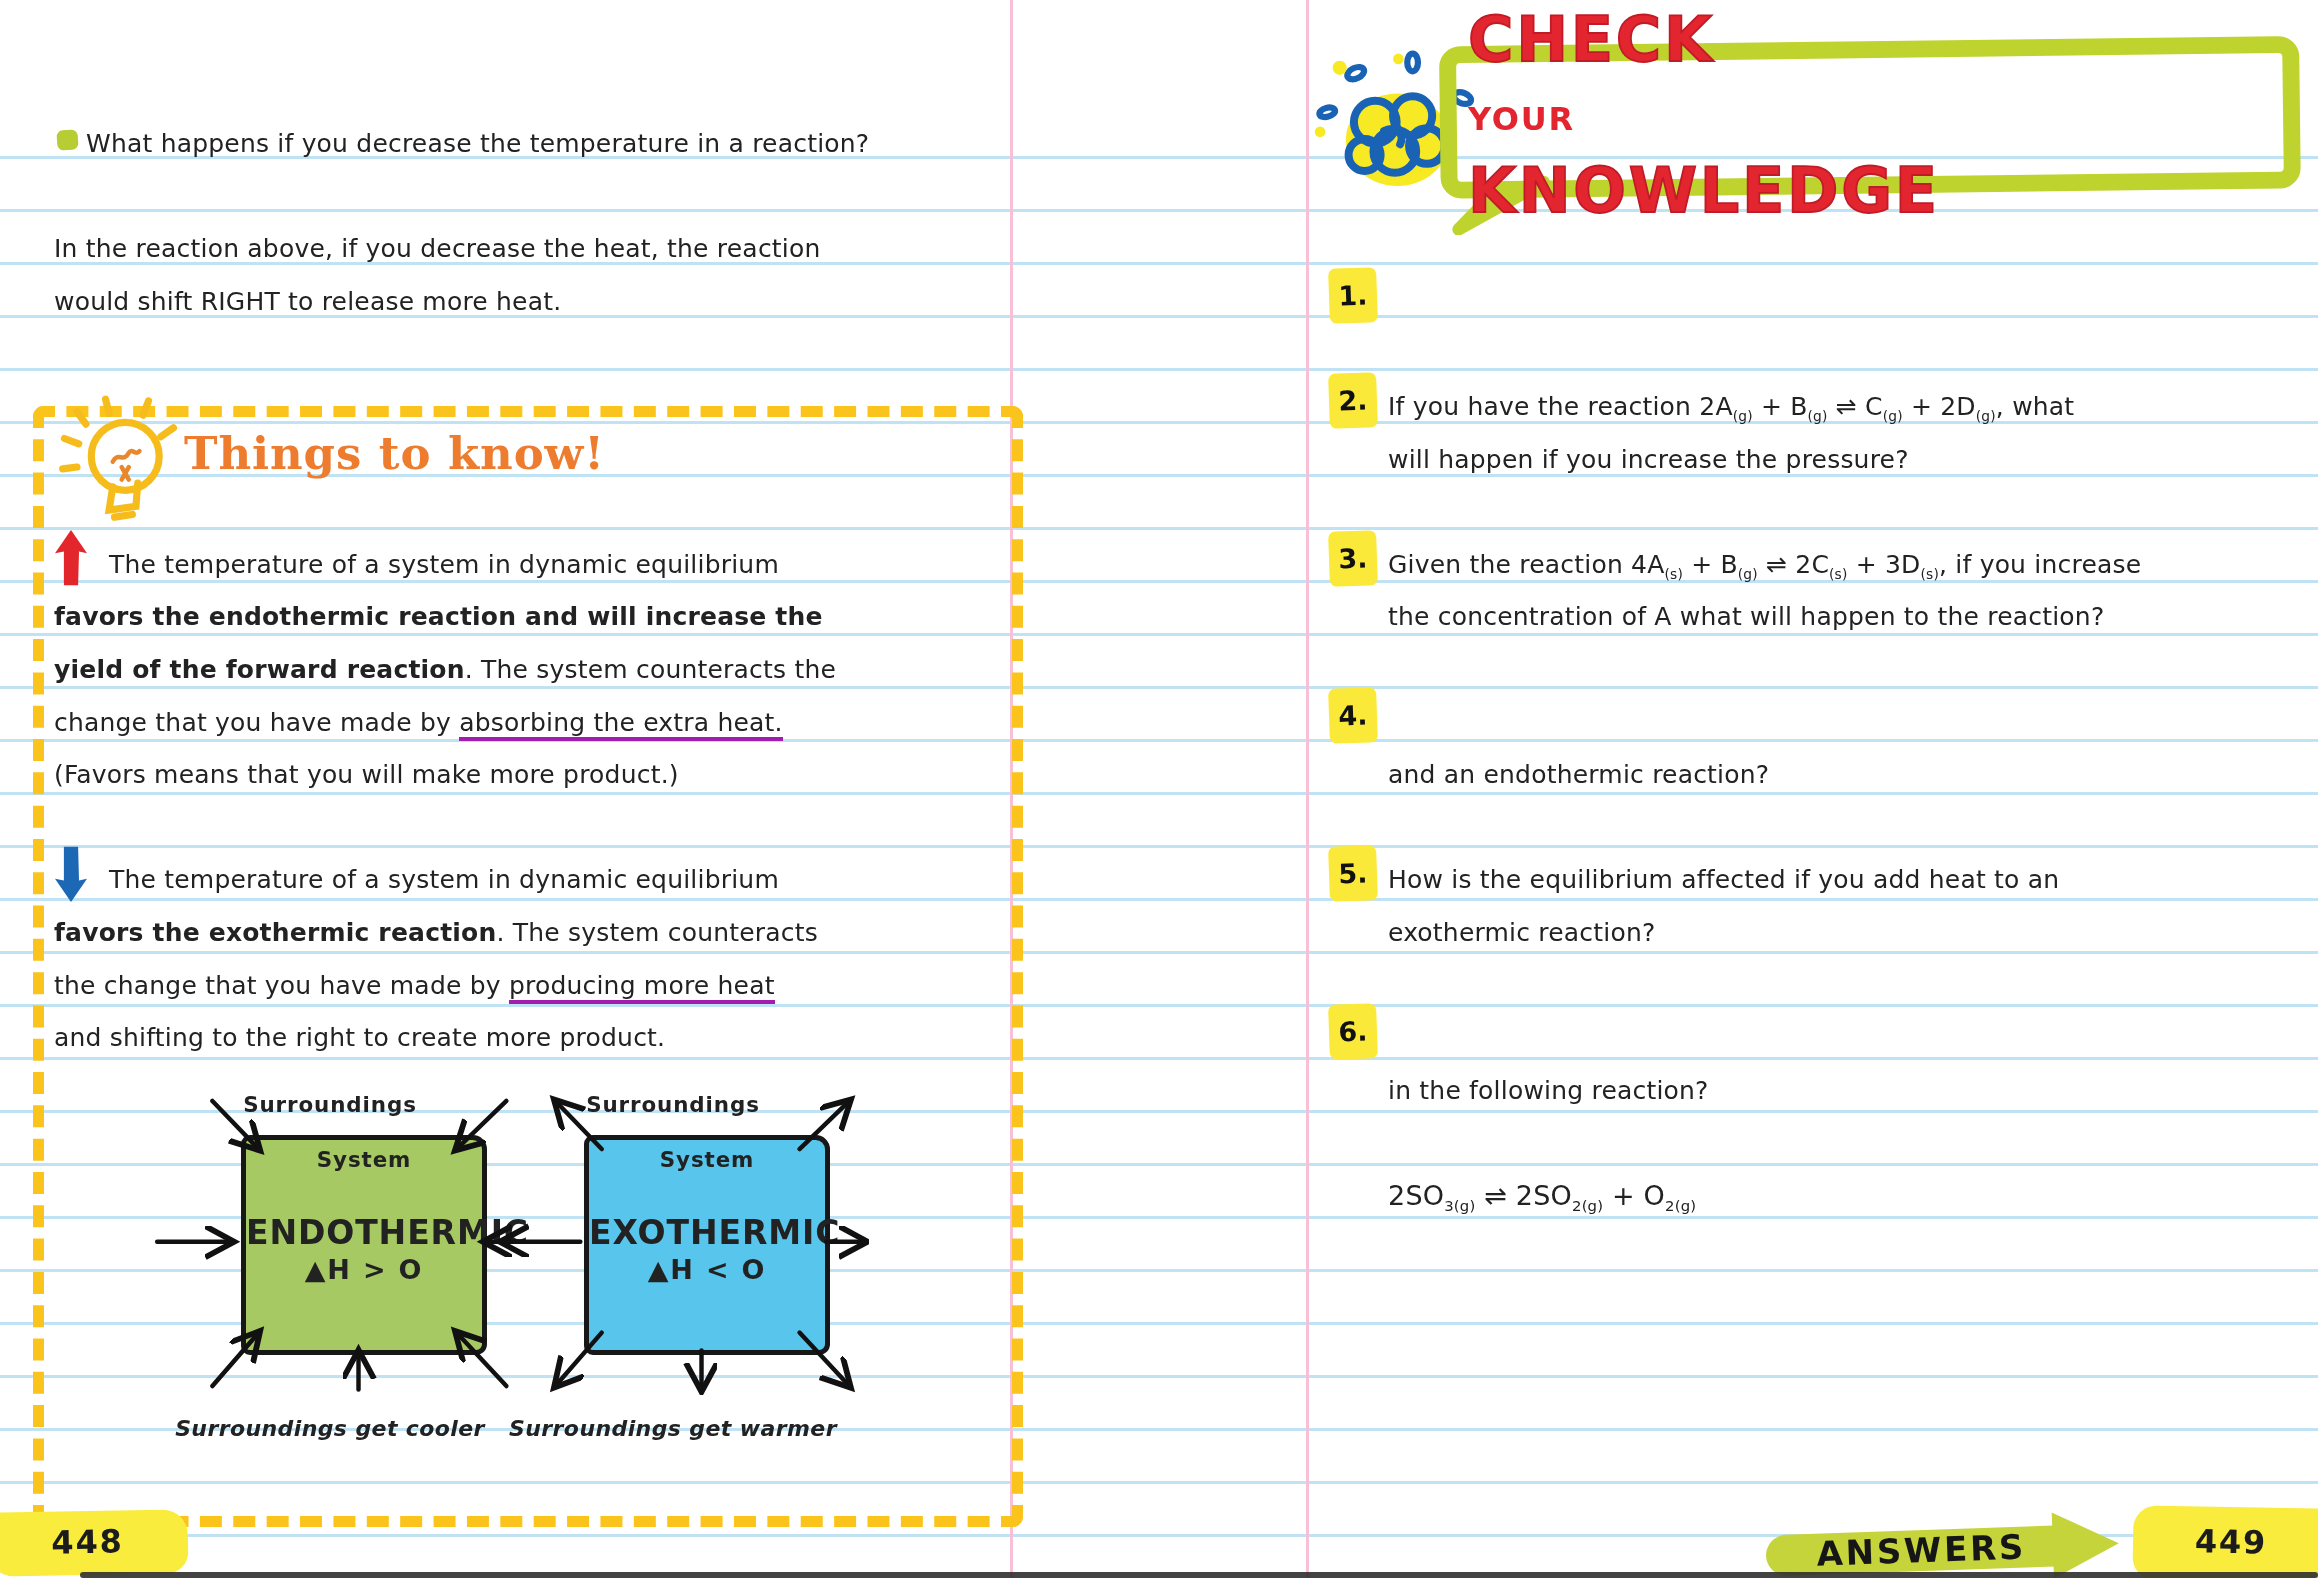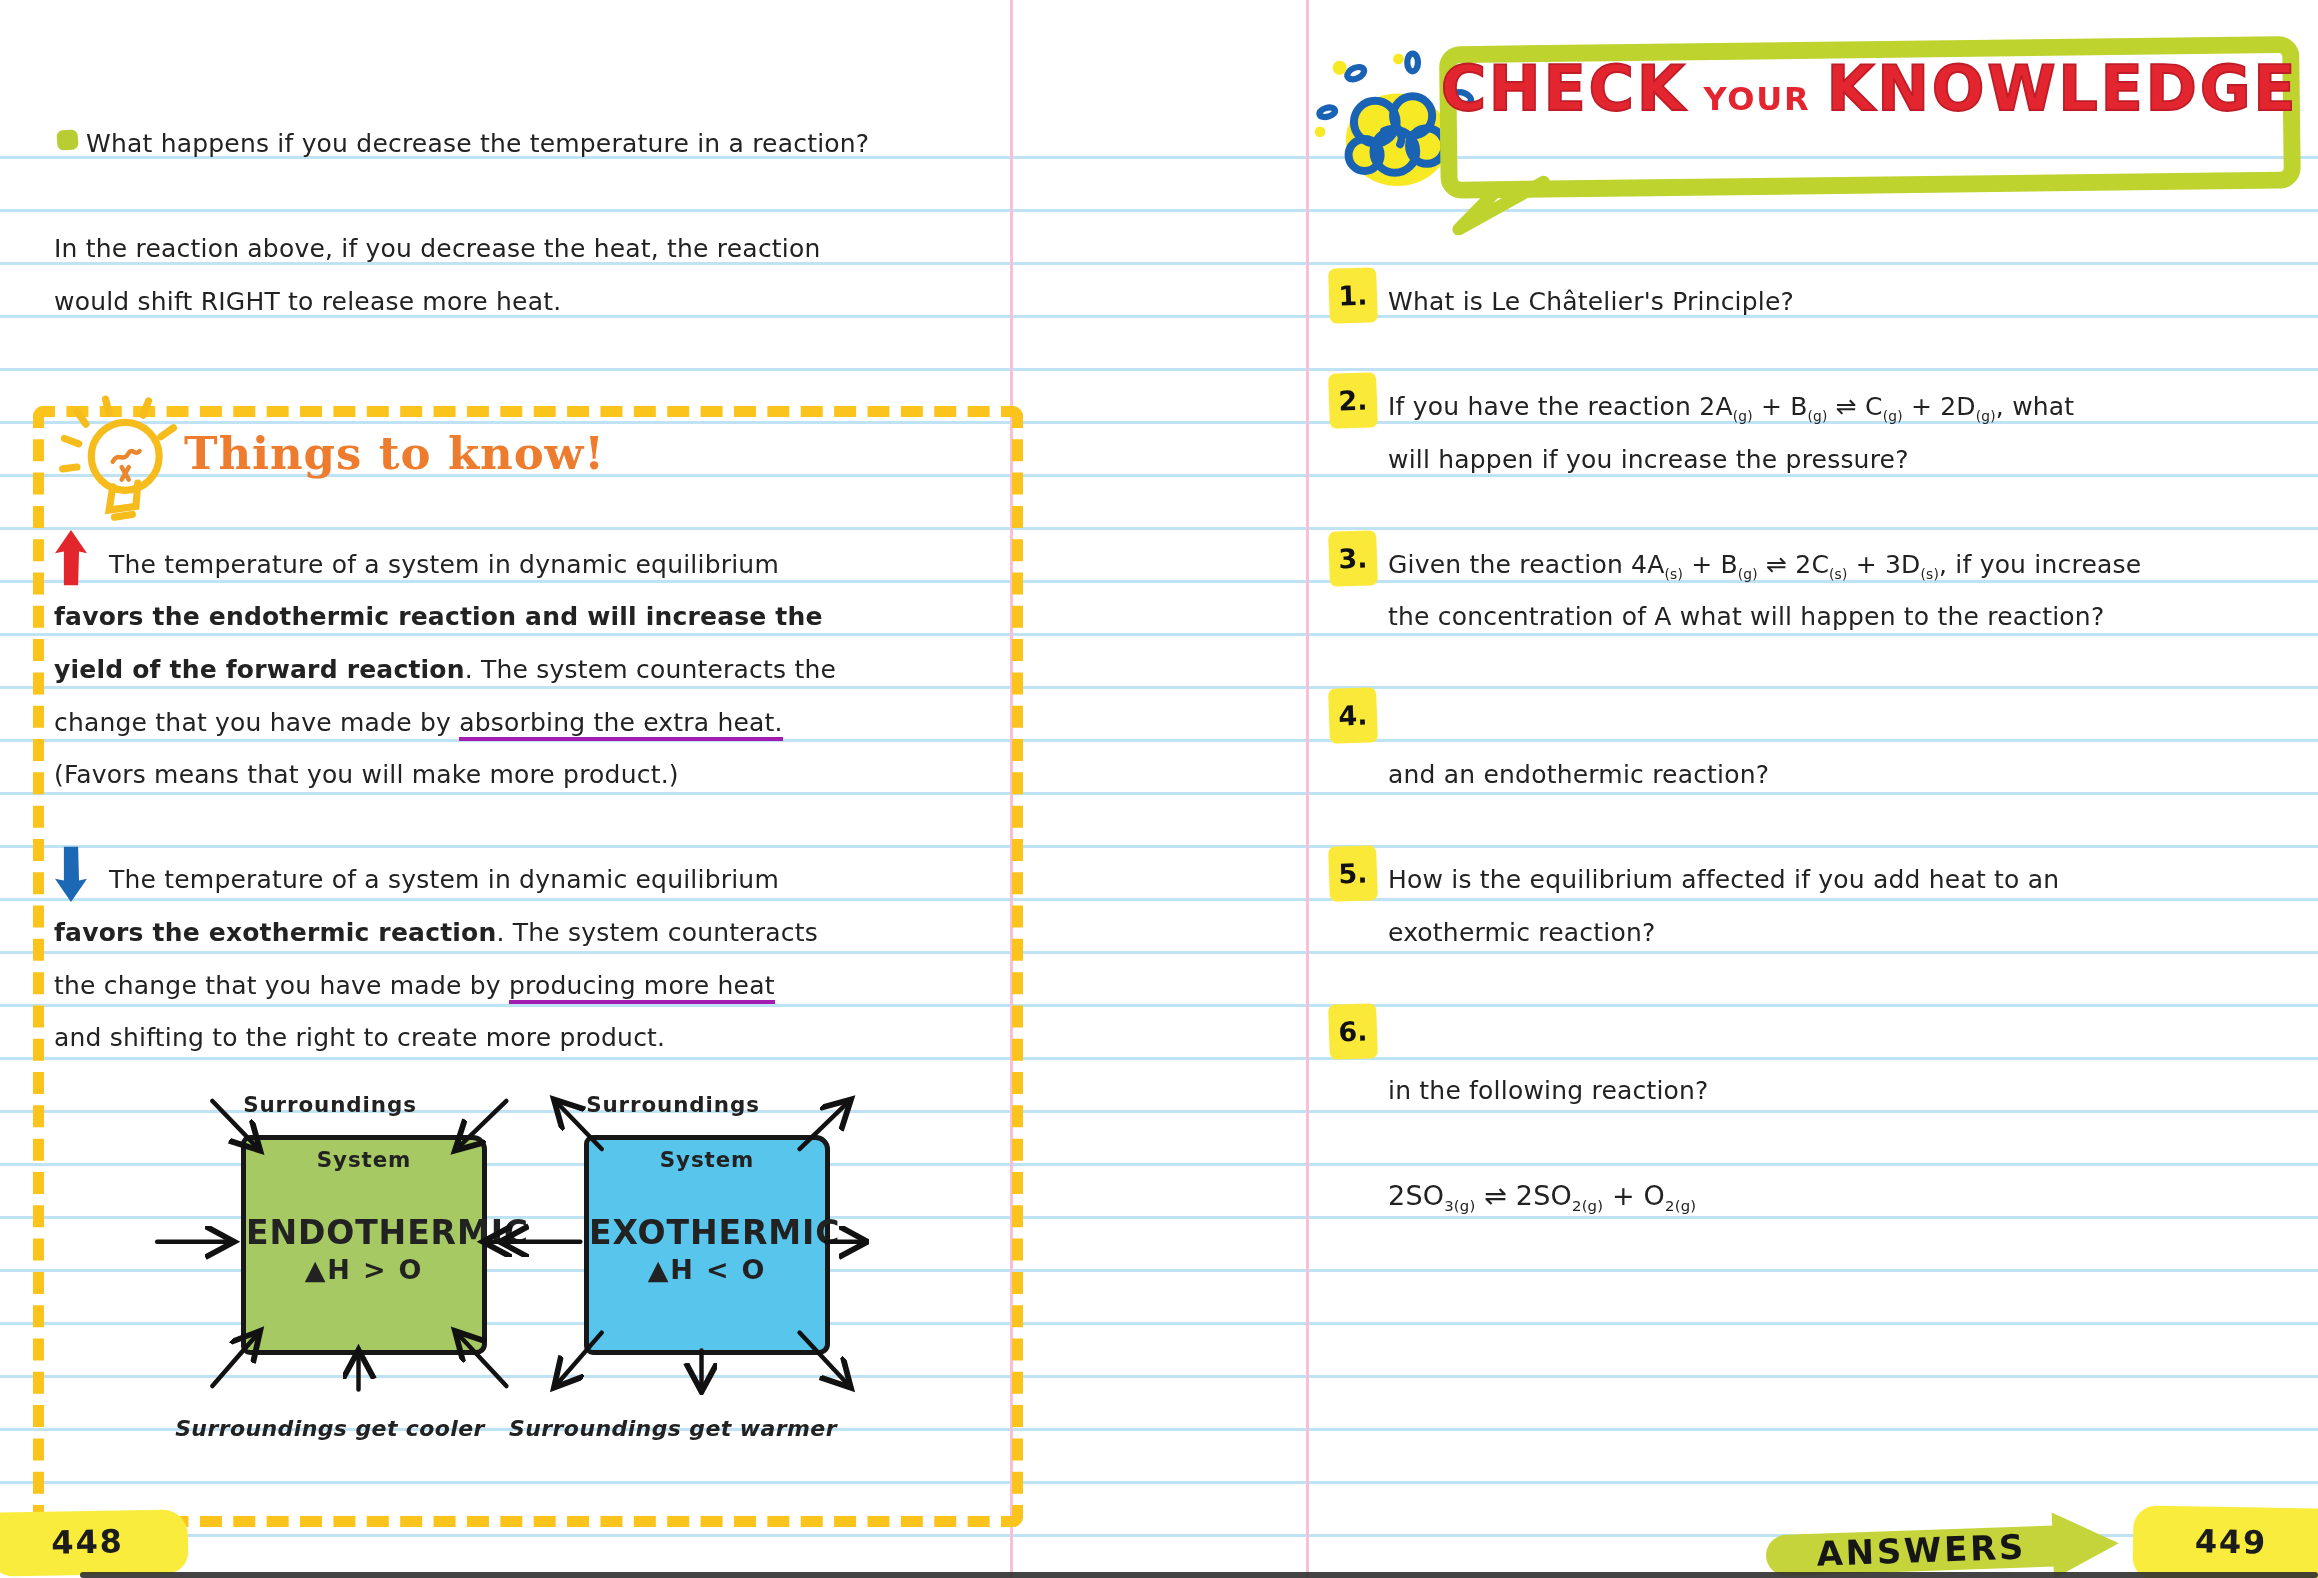--- a/index.html
+++ b/index.html
@@ -31,21 +31,21 @@
   .d-name{position:absolute;left:0;right:0;top:73px;text-align:center;font-size:33px;font-weight:bold;letter-spacing:0.9px;}
   .d-delta{position:absolute;left:0;right:0;top:114px;text-align:center;font-size:27px;font-weight:bold;letter-spacing:1.8px;}
   .cap{position:absolute;width:392px;text-align:center;font-size:22px;font-weight:bold;letter-spacing:0.4px;top:1416px;font-style:italic;}
 
   .qnum{position:absolute;left:1329px;width:48px;height:55px;background:#fbe93a;border-radius:7.1px;
         transform:rotate(-2deg);text-align:center;font-size:27px;font-weight:bold;line-height:55px;color:#111;}
   .equation{font-size:27px;}
 
   .hdr-frame{position:absolute;left:1425px;top:30px;}
   .hdr-text{position:absolute;left:1468px;top:52px;width:803px;height:125px;display:flex;
-            justify-content:center;align-items:baseline;gap:16px;}
+            justify-content:center;align-items:baseline;gap:16px;flex-direction:column;}
   .h-big{font-size:62px;font-weight:800;color:#e3252f;-webkit-text-stroke:1.8px #bf1c27;letter-spacing:2.7px;}
   .h-small{font-size:32px;font-weight:800;color:#e3252f;letter-spacing:1.8px;margin-top:8px;}
 
   .swash{position:absolute;background:#f9ec3c;}
   .pagenum{position:absolute;font-size:32px;font-weight:800;color:#1c1c1c;letter-spacing:1.8px;}
 
   .ans-wrap{position:absolute;left:1766px;top:1516px;width:375px;height:71px;transform:rotate(-2deg);}
   .ans-bar{position:absolute;left:0;top:12.5px;width:294px;height:41px;background:#c6d43b;border-radius:21.4px 5.4px 5.4px 21.4px;}
   .ans-head{position:absolute;left:287px;top:0;width:0;height:0;
             border-top:33px solid transparent;border-bottom:33px solid transparent;border-left:66px solid #c6d43b;}
@@ -195,21 +195,20 @@
     </g>
   </svg>
 
   <div class="hdr-text">
     <span class="h-big">CHECK</span>
     <span class="h-small">YOUR</span>
     <span class="h-big">KNOWLEDGE</span>
   </div>
 
   <div class="qnum" style="top:268px"><span>1.</span></div>
-  <div class="tb" style="top:275px;left:1388px"><span>What is Le Châtelier's Principle?</span></div>
 
   <div class="qnum" style="top:373px"><span>2.</span></div>
   <div class="tb" style="top:380px;left:1388px"><span>If you have the reaction 2A</span><sub>(g)</sub><span> + B</span><sub>(g)</sub><span> ⇌ C</span><sub>(g)</sub><span> + 2D</span><sub>(g)</sub><span>, what</span></div>
   <div class="tb" style="top:433px;left:1388px"><span>will happen if you increase the pressure?</span></div>
 
   <div class="qnum" style="top:531px"><span>3.</span></div>
   <div class="tb" style="top:538px;left:1388px"><span>Given the reaction 4A</span><sub>(s)</sub><span> + B</span><sub>(g)</sub><span> ⇌ 2C</span><sub>(s)</sub><span> + 3D</span><sub>(s)</sub><span>, if you increase</span></div>
   <div class="tb" style="top:590px;left:1388px"><span>the concentration of A what will happen to the reaction?</span></div>
 
   <div class="qnum" style="top:688px"><span>4.</span></div>

